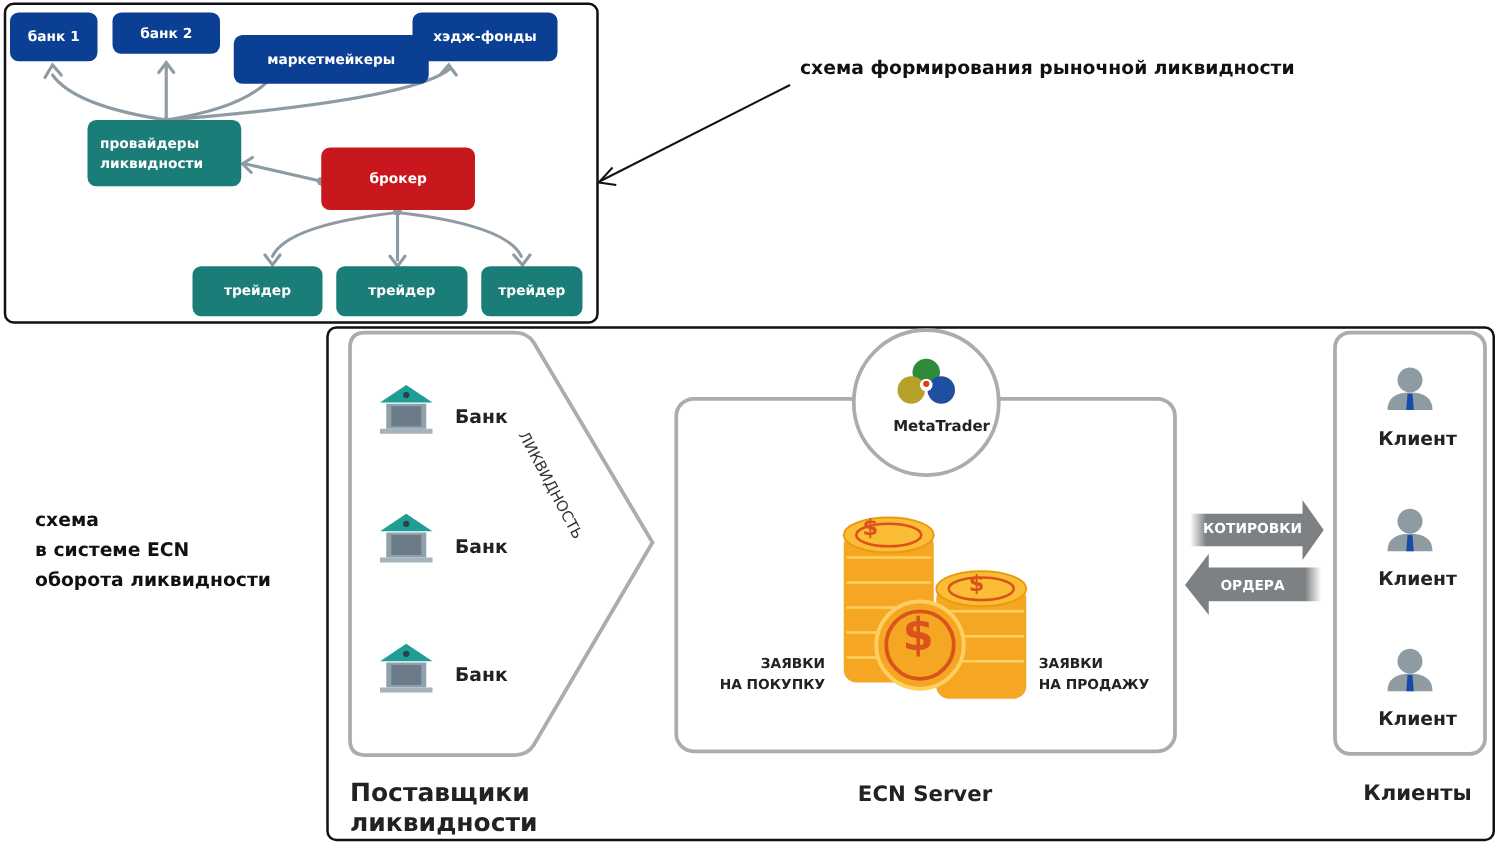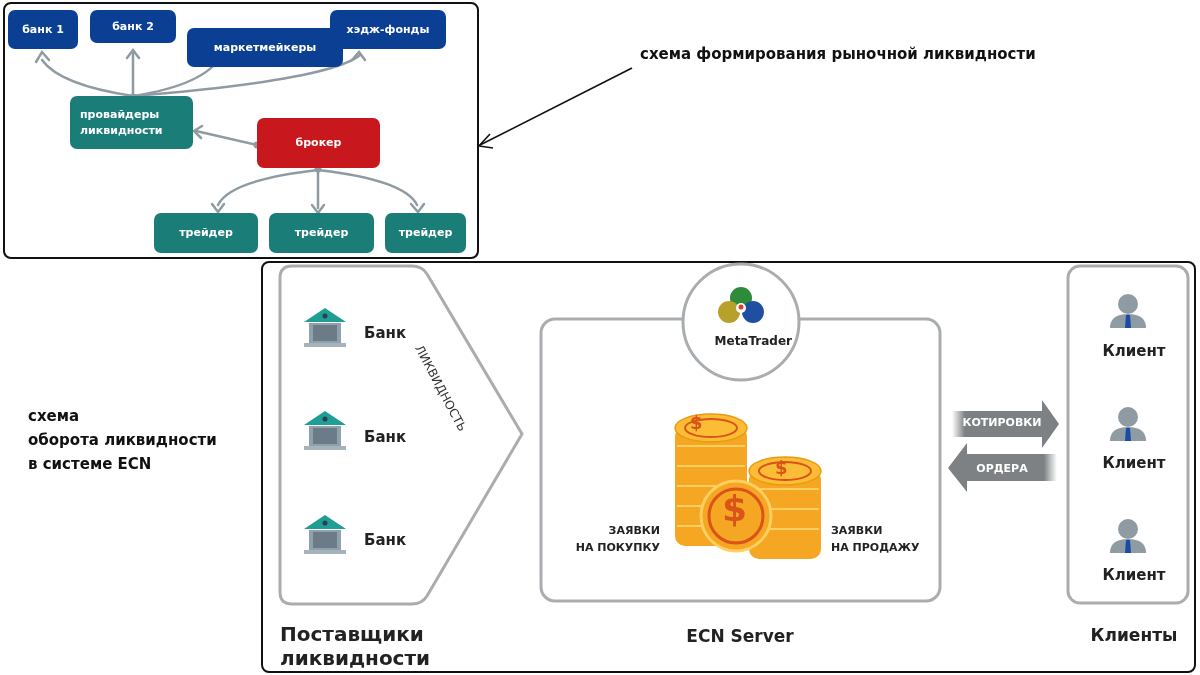--- a/index.html
+++ b/index.html
@@ -62,22 +62,22 @@
 <div class="node teal" style="left:385px;top:213px;width:81px;height:40px;">трейдер</div>
 
 <div class="abs caption" style="left:640px;top:45px;font-size:15px;text-align:center;">схема формирования рыночной ликвидности</div>
 <svg class="abs" style="left:470px;top:60px" width="180" height="100">
   <path d="M162,8 L10,85" stroke="#111" stroke-width="1.6" fill="none"></path>
   <path d="M20,74 L9,86 L23,88" stroke="#111" stroke-width="1.6" fill="none"></path>
 </svg>
 
 <div class="abs caption" style="left:28px;top:404px;font-size:15px;line-height:24px;">
   <div>схема</div>
+  <div>в системе ECN</div>
   <div>оборота ликвидности</div>
-  <div>в системе ECN</div>
 </div>
 
 <div class="abs frame2"></div>
 
 <svg class="abs" style="left:262px;top:262px" width="934" height="410">
 
   <path d="M30,4 L150,4 Q160,4 165,12 L260,172 L165,334 Q160,342 150,342 L30,342 Q18,342 18,330 L18,16 Q18,4 30,4 Z" fill="none" stroke="#a9adb0" stroke-width="3"></path>
 
   <rect x="279" y="57" width="399" height="282" rx="14" fill="none" stroke="#a9adb0" stroke-width="3"></rect>
 

